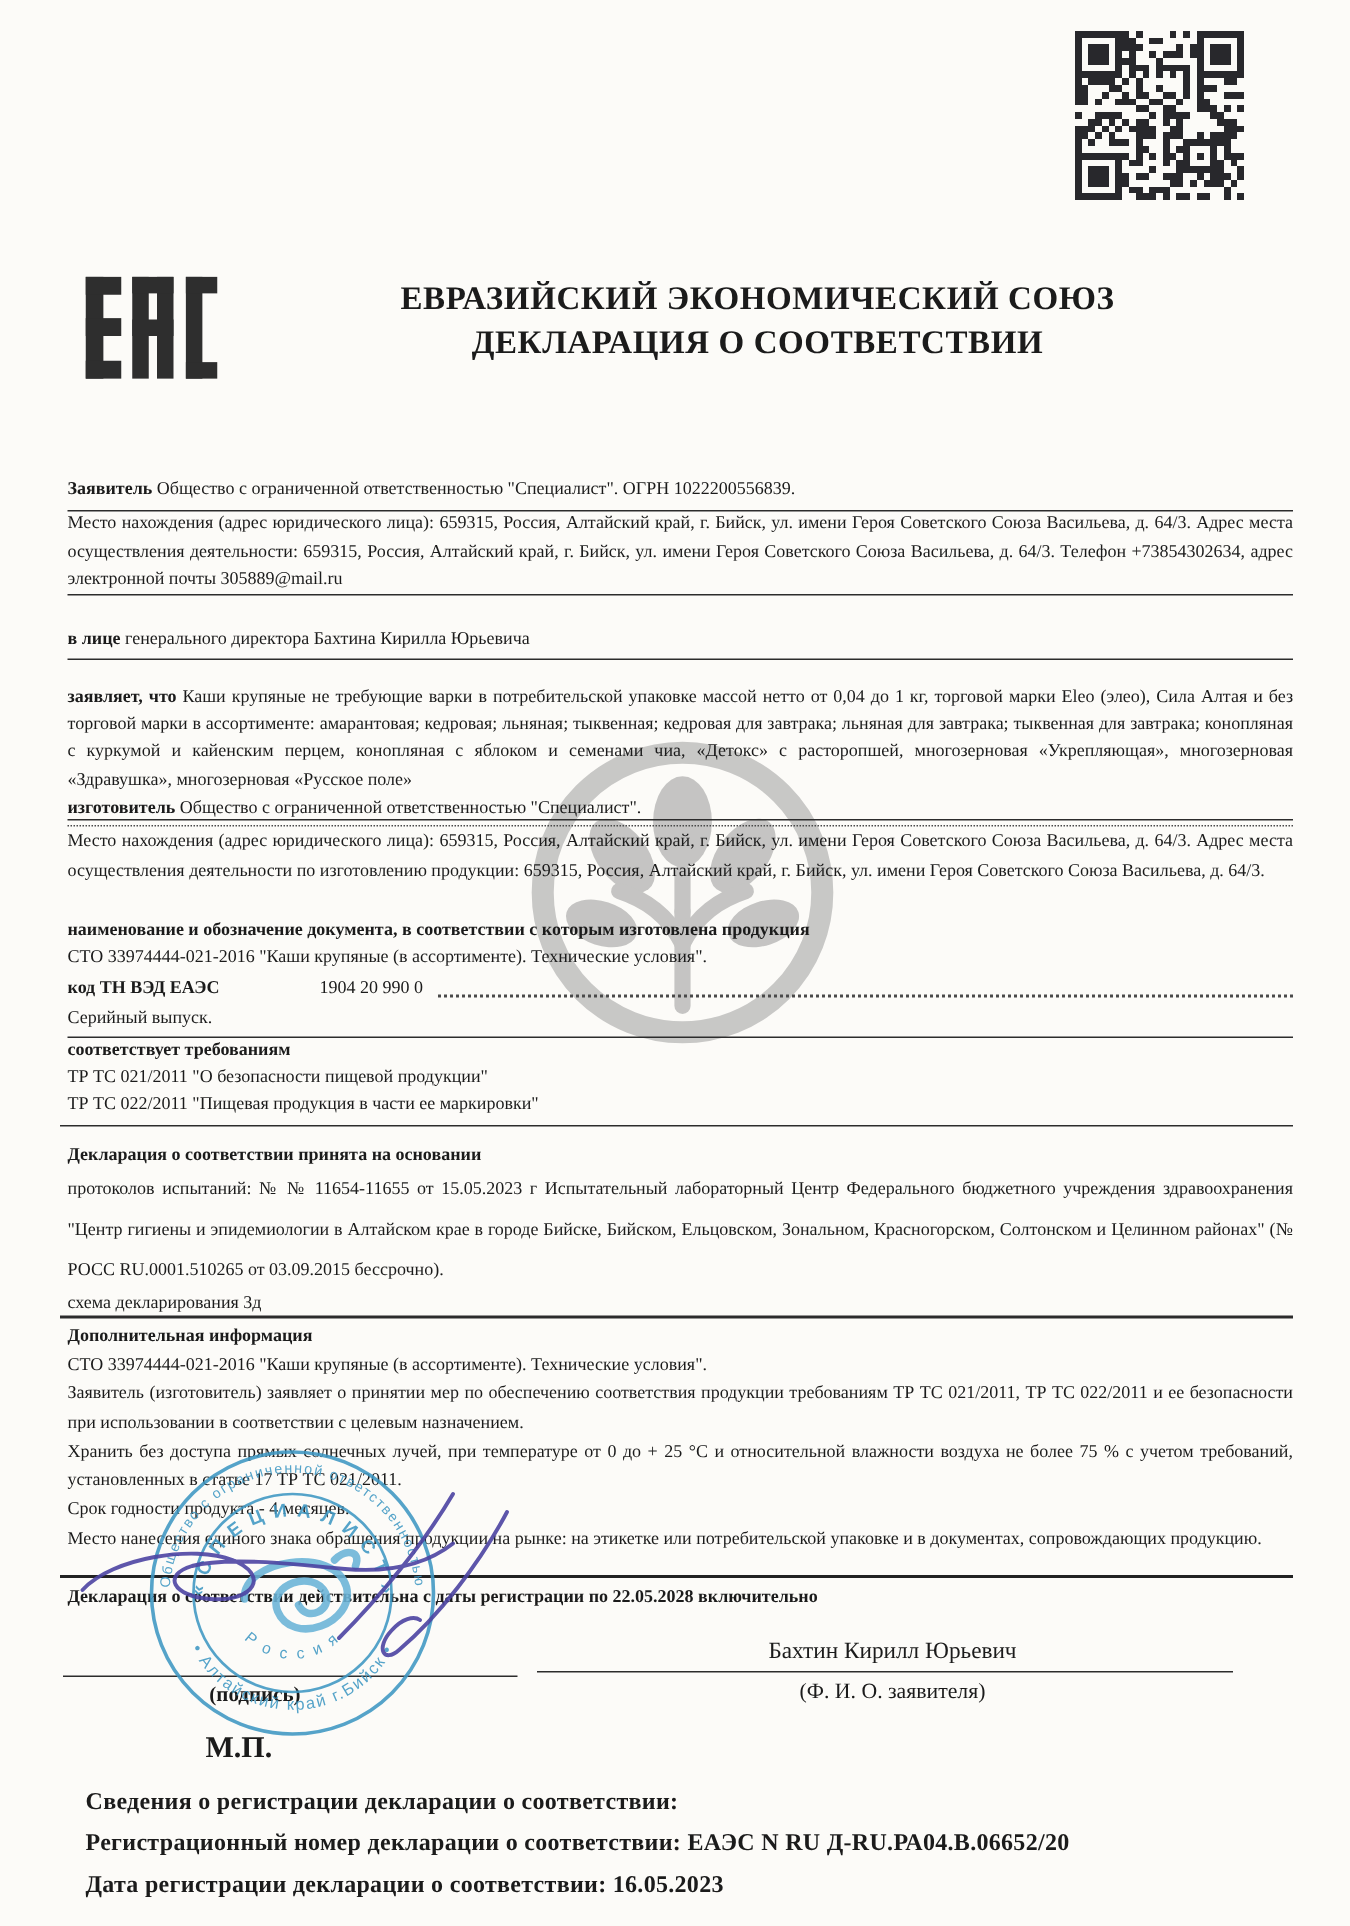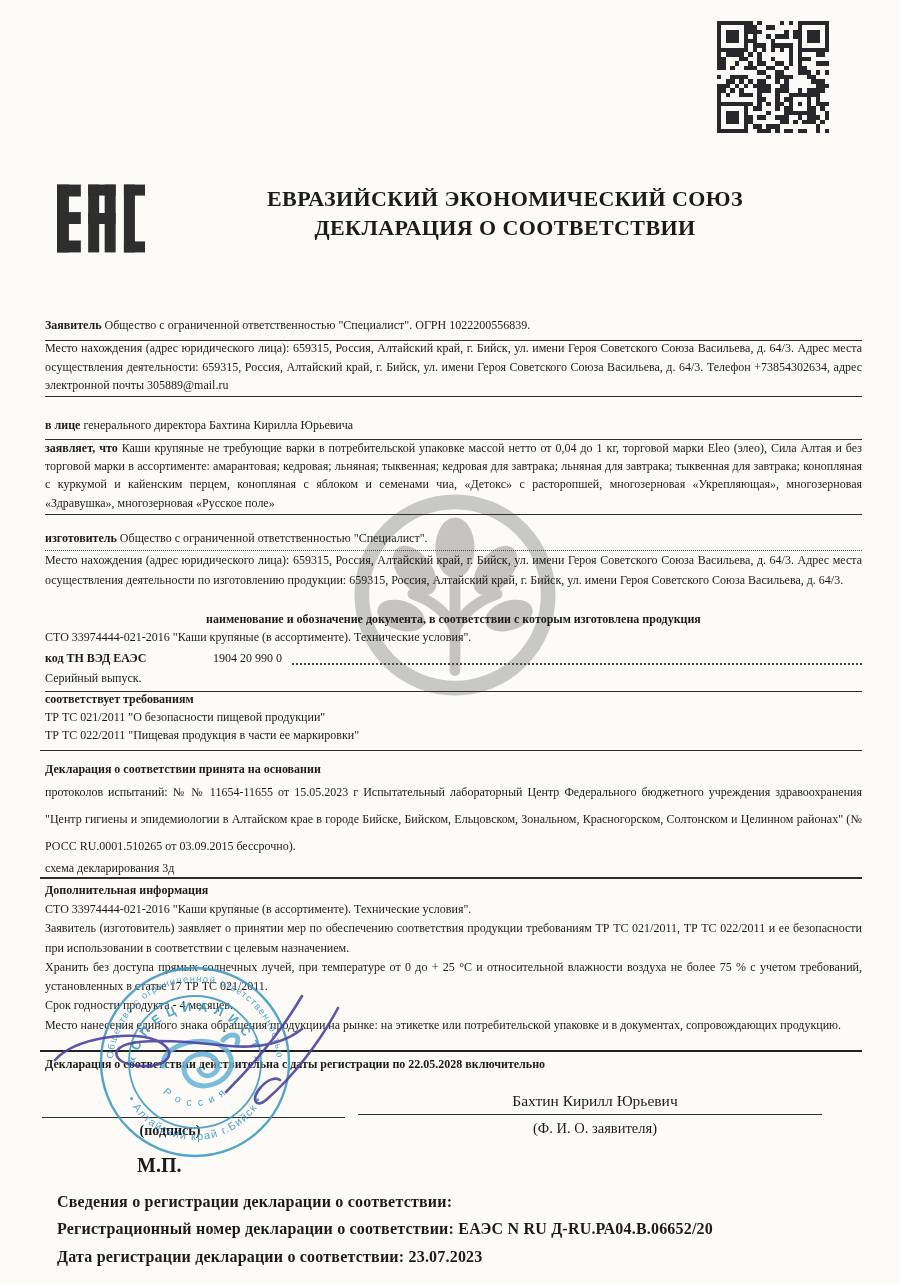--- a/index.html
+++ b/index.html
@@ -422,33 +422,33 @@
          <span>Общество с ограниченной ответственностью "Специалист". ОГРН 1022200556839.</span></p>
     </div>
 
     <div class="blk jst rule-b" style="top:281px;line-height:18.7px;padding-bottom:1px;">Место нахождения (адрес юридического лица): 659315, Россия, Алтайский край, г. Бийск, ул. имени Героя Советского Союза Васильева, д. 64/3. Адрес места осуществления деятельности: 659315, Россия, Алтайский край, г. Бийск, ул. имени Героя Советского Союза Васильева, д. 64/3. Телефон +73854302634, адрес электронной почты 305889@mail.ru</div>
 
     <div class="blk rule-b" style="top:358px;padding-bottom:4px;">
       <p><b>в лице</b>
          <span>генерального директора Бахтина Кирилла Юрьевича</span></p>
     </div>
 
-    <div class="blk rule-b" style="top:381px;line-height:18.2px;padding-bottom:2px;">
+    <div class="blk rule-b" style="top:397px;line-height:18.2px;padding-bottom:18px;">
       <p class="jst"><b>заявляет, что</b>
          <span>Каши крупяные не требующие варки в потребительской упаковке массой нетто от 0,04 до 1 кг, торговой марки Eleo (элео), Сила Алтая и без торговой марки в ассортименте: амарантовая; кедровая; льняная; тыквенная; кедровая для завтрака; льняная для завтрака; тыквенная для завтрака; конопляная с куркумой и кайенским перцем, конопляная с яблоком и семенами чиа, «Детокс» с расторопшей, многозерновая «Укрепляющая», многозерновая «Здравушка», многозерновая «Русское поле»</span></p>
     </div>
 
     <div class="blk rule-dot" style="top:471px;padding-bottom:2px;">
       <p><b>изготовитель</b>
          <span>Общество с ограниченной ответственностью "Специалист".</span></p>
     </div>
 
     <div class="blk jst" style="top:492px;line-height:20px;">Место нахождения (адрес юридического лица): 659315, Россия, Алтайский край, г. Бийск, ул. имени Героя Советского Союза Васильева, д. 64/3. Адрес места осуществления деятельности по изготовлению продукции: 659315, Россия, Алтайский край, г. Бийск, ул. имени Героя Советского Союза Васильева, д. 64/3.</div>
 
-    <div class="blk b" style="top:552px;text-align:center;">наименование и обозначение документа, в соответствии с которым изготовлена продукция</div>
+    <div class="blk b" style="top:552px;">наименование и обозначение документа, в соответствии с которым изготовлена продукция</div>
 
     <div class="blk" style="top:570px;">СТО 33974444-021-2016  "Каши крупяные (в ассортименте). Технические условия".</div>
 
     <div class="blk tnved-row" style="top:590px;">
       <span class="lbl">код ТН ВЭД ЕАЭС</span>
       <span class="val">1904 20 990 0</span>
       <span class="fill"></span>
     </div>
 
     <div class="blk rule-b" style="top:611px;padding-bottom:3px;">Серийный выпуск.</div>
@@ -481,21 +481,21 @@
     <div class="abs line-left"></div>
     <div class="abs sig-caption">(подпись)</div>
     <div class="abs sig-mp">М.П.</div>
     <div class="abs sig-name">Бахтин Кирилл Юрьевич</div>
     <div class="abs line-right"></div>
     <div class="abs sig-name-cap">(Ф. И. О. заявителя)</div>
 
     <div class="abs reg">
       <p>Сведения о регистрации декларации о соответствии:</p>
       <p>Регистрационный номер декларации о соответствии: ЕАЭС N RU Д-RU.РА04.В.06652/20</p>
-      <p class="gap">Дата регистрации декларации о соответствии: 23.07.2023</p>
+      <p class="gap">Дата регистрации декларации о соответствии: 16.05.2023</p>
     </div>
   </div>
 
   <svg class="stamp-svg" width="200" height="200" viewBox="0 0 200 200" font-family="Liberation Sans, sans-serif">
     <defs>
       <path id="arc-outer-top" d="M 25,135 A 82,82 0 1 1 175,135"></path>
       <path id="arc-outer-bot" d="M 32,68 A 76,76 0 1 0 168,68"></path>
       <path id="arc-inner-top" d="M 45,133 A 60,60 0 1 1 155,133"></path>
       <path id="arc-inner-bot" d="M 62,72 A 46,46 0 1 0 138,72"></path>
     </defs>

